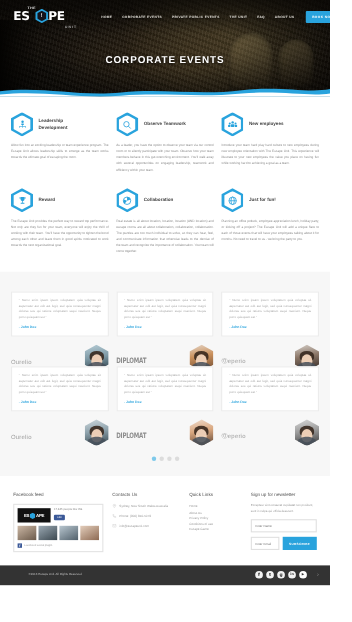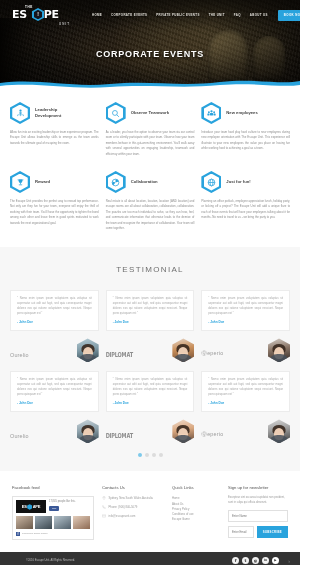--- a/index.html
+++ b/index.html
@@ -125,21 +125,21 @@
     font-size: 2.85px; line-height: 5.4px; color: #8d8d8d; text-align: justify;
   }
 
   
   .testimonial { background: #f7f7f7; padding: 18px 10px 14px 10px; }
   .t-title {
     text-align: center; font-size: 8px; color: #6f6f6f; letter-spacing: 1.3px;
     margin-bottom: 16px; font-weight: normal;
   }
   .t-grid { display: flex; gap: 7px; }
-  .t-col { flex: 1; display: flex; flex-direction: column; gap: 13px; }
+  .t-col { flex: 1; display: flex; flex-direction: column; }
   .t-item { position: relative; }
   .t-bubble {
     background: #fff; border: 0.5px solid #ececec; padding: 5px 6px 6px 6px;
   }
   .t-quote { font-size: 2.75px; line-height: 5px; color: #a9a9a9; text-align: justify; }
   .t-author {
     margin-top: 4px; font-size: 3.1px; color: #29a3dd; font-weight: bold;
   }
   .t-foot {
     display: flex; align-items: flex-end; justify-content: space-between;
@@ -412,21 +412,20 @@
             </div>
           </div>
           <div class="ftitle">Just for fun!</div>
         </div>
         <div class="fbody">Planning an office potluck, employee appreciation lunch, holiday party, or kicking off a project? The Escape Unit will add a unique flare to each of those events that will have your employees talking about it for months. No need to travel to us - we bring the party to you.</div>
       </div>
     </div>
   </div>
 
   <div class="testimonial">
-    <div class="t-title">TESTIMONIAL</div>
     <div class="t-grid">
 
       <div class="t-col">
         <div class="t-item">
           <div class="t-bubble">
             <div class="t-quote">" Nemo enim ipsam ipsum voluptatem quia voluptas sit aspernatur aut odit aut fugit, sed quia consequuntur magni dolores eos qui ratione voluptatem sequi nesciunt. Neque porro quisquam est "</div>
             <div class="t-author">- John Doe</div>
           </div>
           <div class="t-foot">
             <div class="brand">Ourelio</div>

